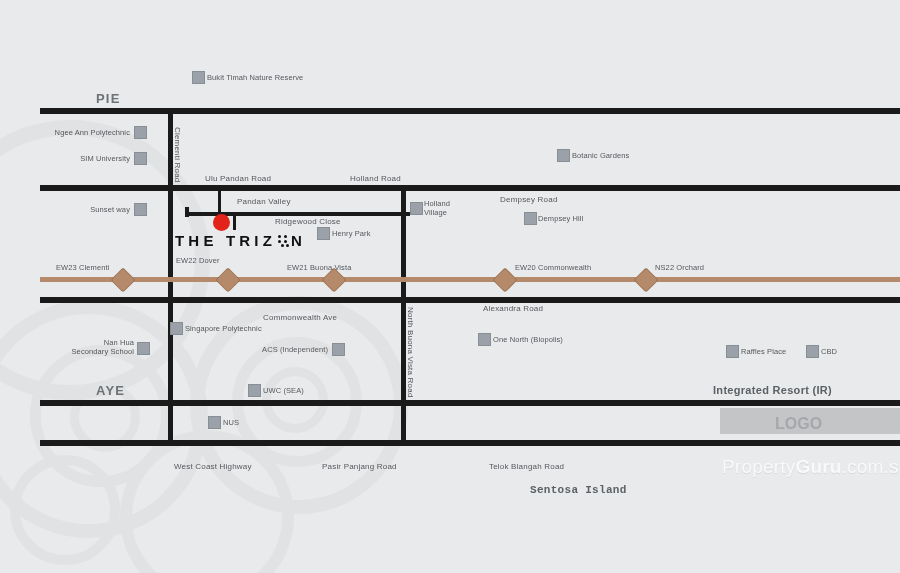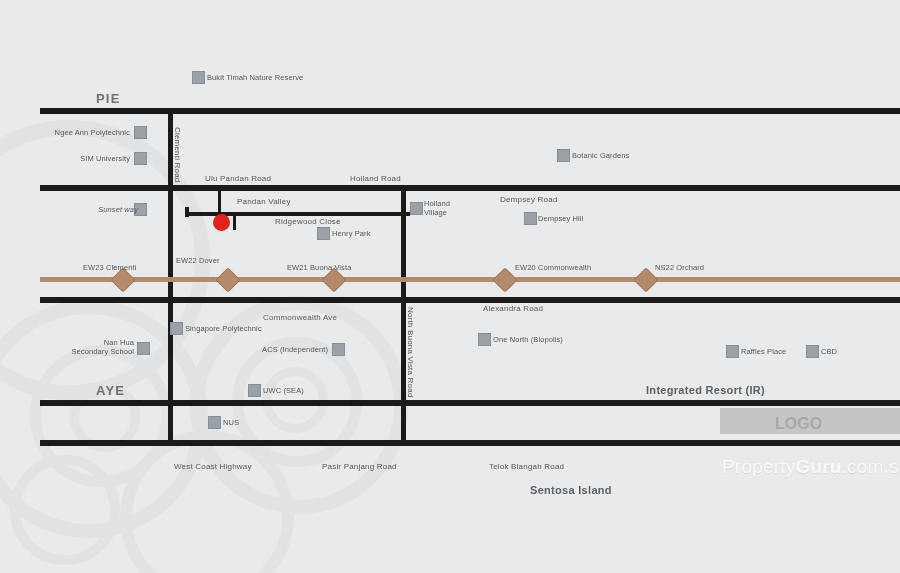--- a/index.html
+++ b/index.html
@@ -211,21 +211,21 @@
   <div class="road h" style="left:40px; top:440px; width:860px;"></div>
 
   <div class="leader" style="left:218px; top:190px; width:3px; height:26px;"></div>
   <div class="leader" style="left:185px; top:212px; width:225px; height:4px;"></div>
   <div class="leader" style="left:185px; top:207px; width:4px; height:10px;"></div>
   <div class="leader" style="left:233px; top:212px; width:3px; height:18px;"></div>
 
   <div class="mrt-line" style="left:40px; top:277px; width:860px;"></div>
 
   <div class="mrt-stn" style="left:114px; top:271px;"></div>
-  <div class="mrt-label" style="left:72px;  top:263px;padding-left:11px;">EW23 Clementi</div>
+  <div class="mrt-label" style="left:45px;  top:263px;padding-left:11px;">EW23 Clementi</div>
 
   <div class="mrt-stn" style="left:219px; top:271px;"></div>
   <div class="mrt-label" style="left:176px; top:256px;">EW22 Dover</div>
 
   <div class="mrt-stn" style="left:325px; top:271px;"></div>
   <div class="mrt-label" style="left:287px; top:263px;">EW21 Buona Vista</div>
 
   <div class="mrt-stn" style="left:496px; top:271px;"></div>
   <div class="mrt-label" style="left:515px; top:263px;">EW20 Commonwealth</div>
 
@@ -254,21 +254,21 @@
   <div class="poi" style="left:134px; top:126px;"></div>
   <div class="poi-label right" style="left:52px; top:128px; width:78px;">Ngee Ann Polytechnic</div>
 
   <div class="poi" style="left:134px; top:152px;"></div>
   <div class="poi-label right" style="left:60px; top:154px; width:70px;">SIM University</div>
 
   <div class="poi" style="left:557px; top:149px;"></div>
   <div class="poi-label" style="left:572px; top:151px;">Botanic Gardens</div>
 
   <div class="poi" style="left:134px; top:203px;"></div>
-  <div class="poi-label right" style="left:86px; top:205px; width:52px;font-style:italic;">Sunset way</div>
+  <div class="poi-label right" style="left:78px; top:205px; width:52px;">Sunset way</div>
 
   <div class="poi" style="left:410px; top:202px;"></div>
   <div class="poi-label" style="left:424px; top:199px; width:34px; white-space:normal;">Holland Village</div>
 
   <div class="poi" style="left:524px; top:212px;"></div>
   <div class="poi-label" style="left:538px; top:214px;">Dempsey Hill</div>
 
   <div class="poi" style="left:317px; top:227px;"></div>
   <div class="poi-label" style="left:332px; top:229px;">Henry Park</div>
 
@@ -289,25 +289,35 @@
 
   <div class="poi" style="left:806px; top:345px;"></div>
   <div class="poi-label" style="left:821px; top:347px;">CBD</div>
 
   <div class="poi" style="left:248px; top:384px;"></div>
   <div class="poi-label" style="left:263px; top:386px;">UWC (SEA)</div>
 
   <div class="poi" style="left:208px; top:416px;"></div>
   <div class="poi-label" style="left:223px; top:418px;">NUS</div>
 
-  <div class="big-label" style="left:646px; top:384px;">Integrated Resort (IR)</div>
-  <div class="big-label" style="left:530px; top:484px;">Sentosa Island</div>
+  <div class="big-label" style="left:713px; top:384px;">Integrated Resort (IR)</div>
+  <div class="big-label" style="left:530px; top:484px;font-family:Liberation Mono, monospace;">Sentosa Island</div>
 
   <div class="project-dot" style="left:213px; top:214px;"></div>
 
+  <div class="logo" style="left:175px; top:232px;">
+    <span>THE TRIZ</span><span class="dotO">
+      <i style="left:1px;  top:1px;"></i>
+      <i style="left:7px;  top:1px;"></i>
+      <i style="left:1px;  top:6px;"></i>
+      <i style="left:7px;  top:6px;"></i>
+      <i style="left:4px;  top:10px;"></i>
+      <i style="left:9px;  top:10px;"></i>
+    </span><span>N</span>
+  </div>
 
   <div class="wm-bg" style="left:720px; top:408px; width:180px; height:26px;"></div>
   <div class="watermark" style="left:722px; top:410px;">
     <span>Property</span><b>Guru</b><span>.com.s</span>
   </div>
   <div class="wm-mark" style="left:775px; top:415px; opacity:.55;">LOGO</div>
 
 </div>
 
 </body></html>

